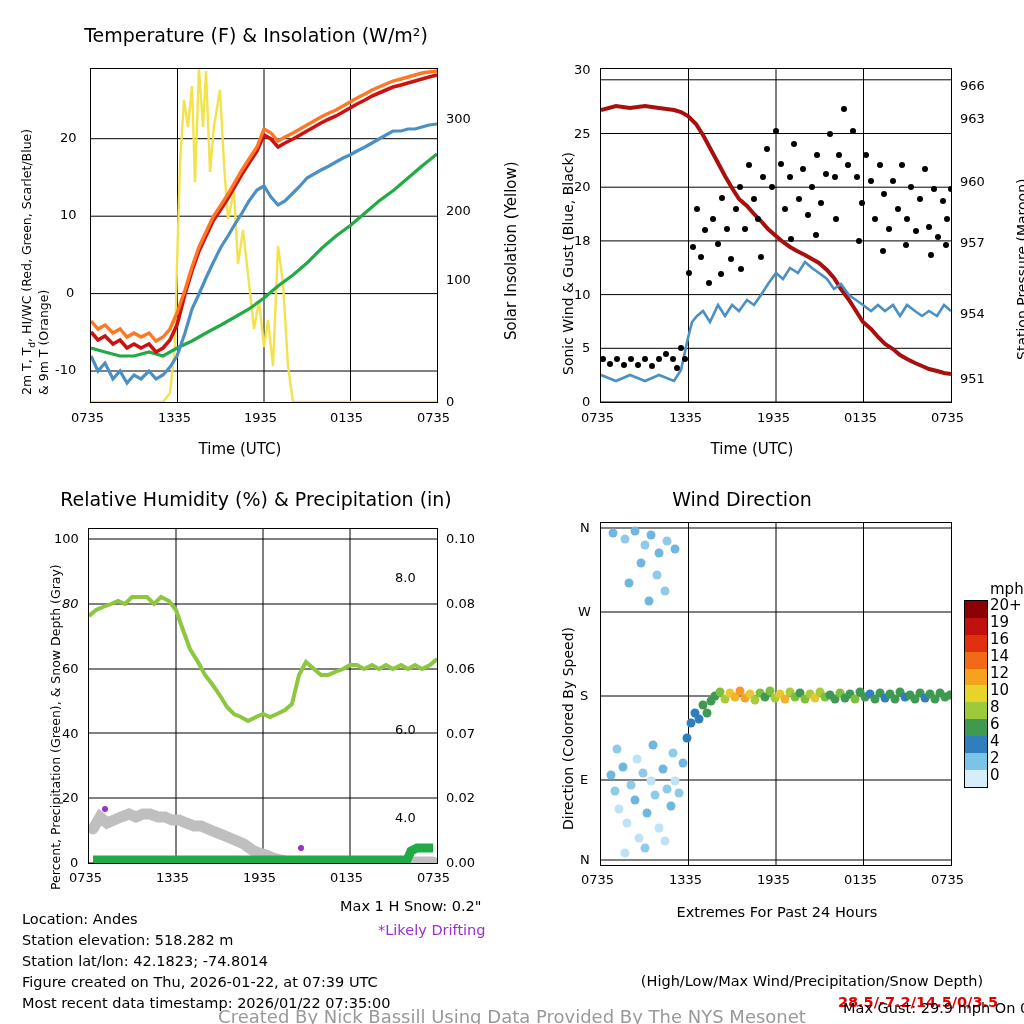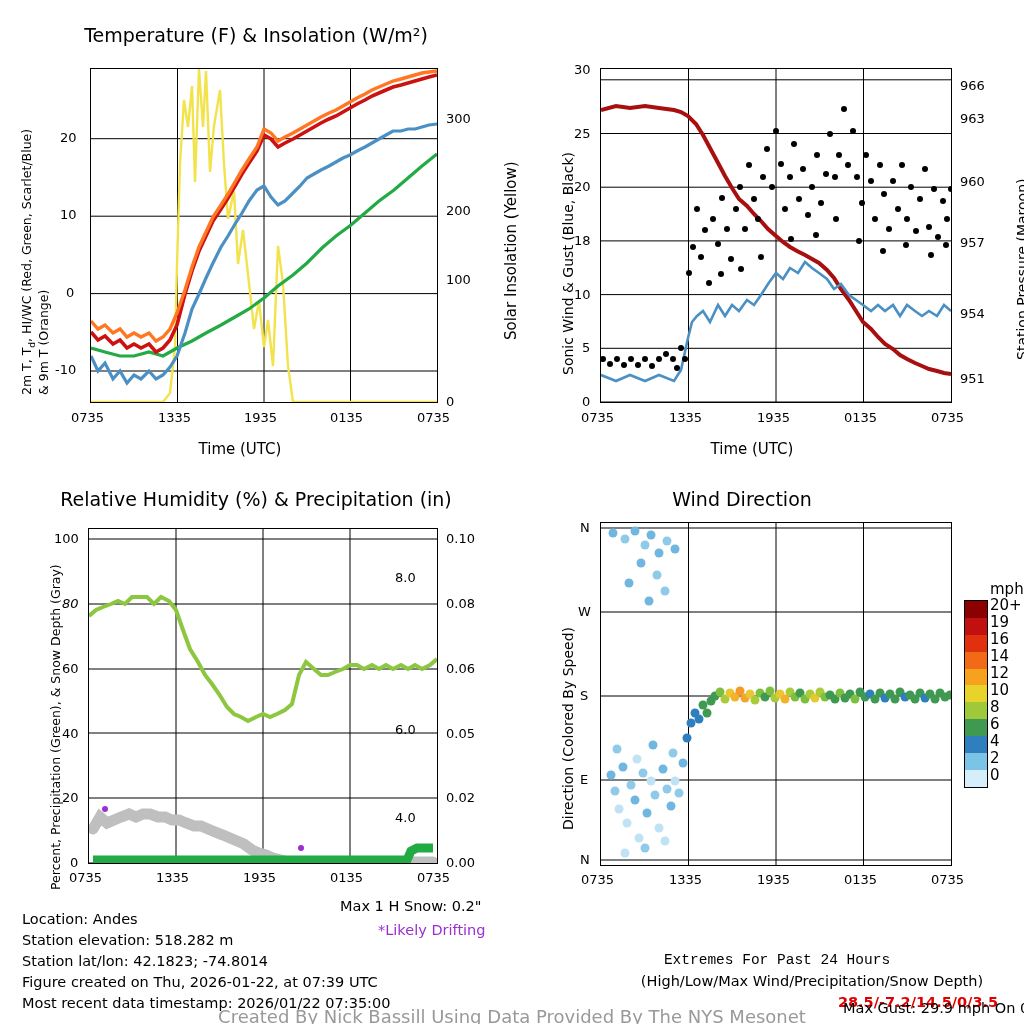--- a/index.html
+++ b/index.html
@@ -245,21 +245,21 @@
 
   <div class="tick" style="left:70px;top:385px;">0</div>
   <div class="tick" style="left:62px;top:320px;">20</div>
   <div class="tick" style="left:62px;top:256px;">40</div>
   <div class="tick" style="left:62px;top:191px;">60</div>
   <div class="tick" style="left:62px;top:126px;font-style:italic;">80</div>
   <div class="tick" style="left:54px;top:61px;">100</div>
 
   <div class="tick" style="left:446px;top:385px;">0.00</div>
   <div class="tick" style="left:446px;top:320px;">0.02</div>
-  <div class="tick" style="left:446px;top:256px;">0.05</div>
+  <div class="tick" style="left:446px;top:256px;">0.07</div>
   <div class="tick" style="left:446px;top:191px;">0.06</div>
   <div class="tick" style="left:446px;top:126px;">0.08</div>
   <div class="tick" style="left:446px;top:61px;">0.10</div>
 
   <div class="tick" style="left:395px;top:340px;text-align:right;">4.0</div>
   <div class="tick" style="left:395px;top:216px;margin-top:36px;">6.0</div>
   <div class="tick" style="left:395px;top:100px;">8.0</div>
 
   <div class="tick" style="left:69px;top:400px;">0735</div>
   <div class="tick" style="left:156px;top:400px;">1335</div>
@@ -432,18 +432,18 @@
   <div class="legend-label" style="left:478px;top:279px;">2</div>
   <div class="legend-label" style="left:478px;top:296px;">0</div>
 </div>
 
 <div class="footer" style="left:22px;top:911px;">Location: Andes</div>
 <div class="footer" style="left:22px;top:932px;">Station elevation: 518.282 m</div>
 <div class="footer" style="left:22px;top:953px;">Station lat/lon: 42.1823; -74.8014</div>
 <div class="footer" style="left:22px;top:974px;">Figure created on Thu, 2026-01-22, at 07:39 UTC</div>
 <div class="footer" style="left:22px;top:995px;">Most recent data timestamp: 2026/01/22 07:35:00</div>
 
-<div class="footer" style="left:777px;top:952px;transform:translateX(-50%);font-family:Liberation Mono, monospace;">Extremes For Past 24 Hours</div>
+<div class="footer" style="left:777px;top:904px;transform:translateX(-50%);">Extremes For Past 24 Hours</div>
 <div class="footer" style="left:812px;top:973px;transform:translateX(-50%);">(High/Low/Max Wind/Precipitation/Snow Depth)</div>
 <div class="footer" style="left:918px;top:994px;transform:translateX(-50%);color:#e00000;font-weight:bold;">28.5/-7.2/14.5/0/3.5</div>
 <div class="footer" style="left:843px;top:1000px;">Max Gust: 29.9 mph On 01/21 at 2100 UTC</div>
 
 <div class="credit" style="left:0;top:1006px;">Created By Nick Bassill Using Data Provided By The NYS Mesonet</div>
 
 </body></html>

